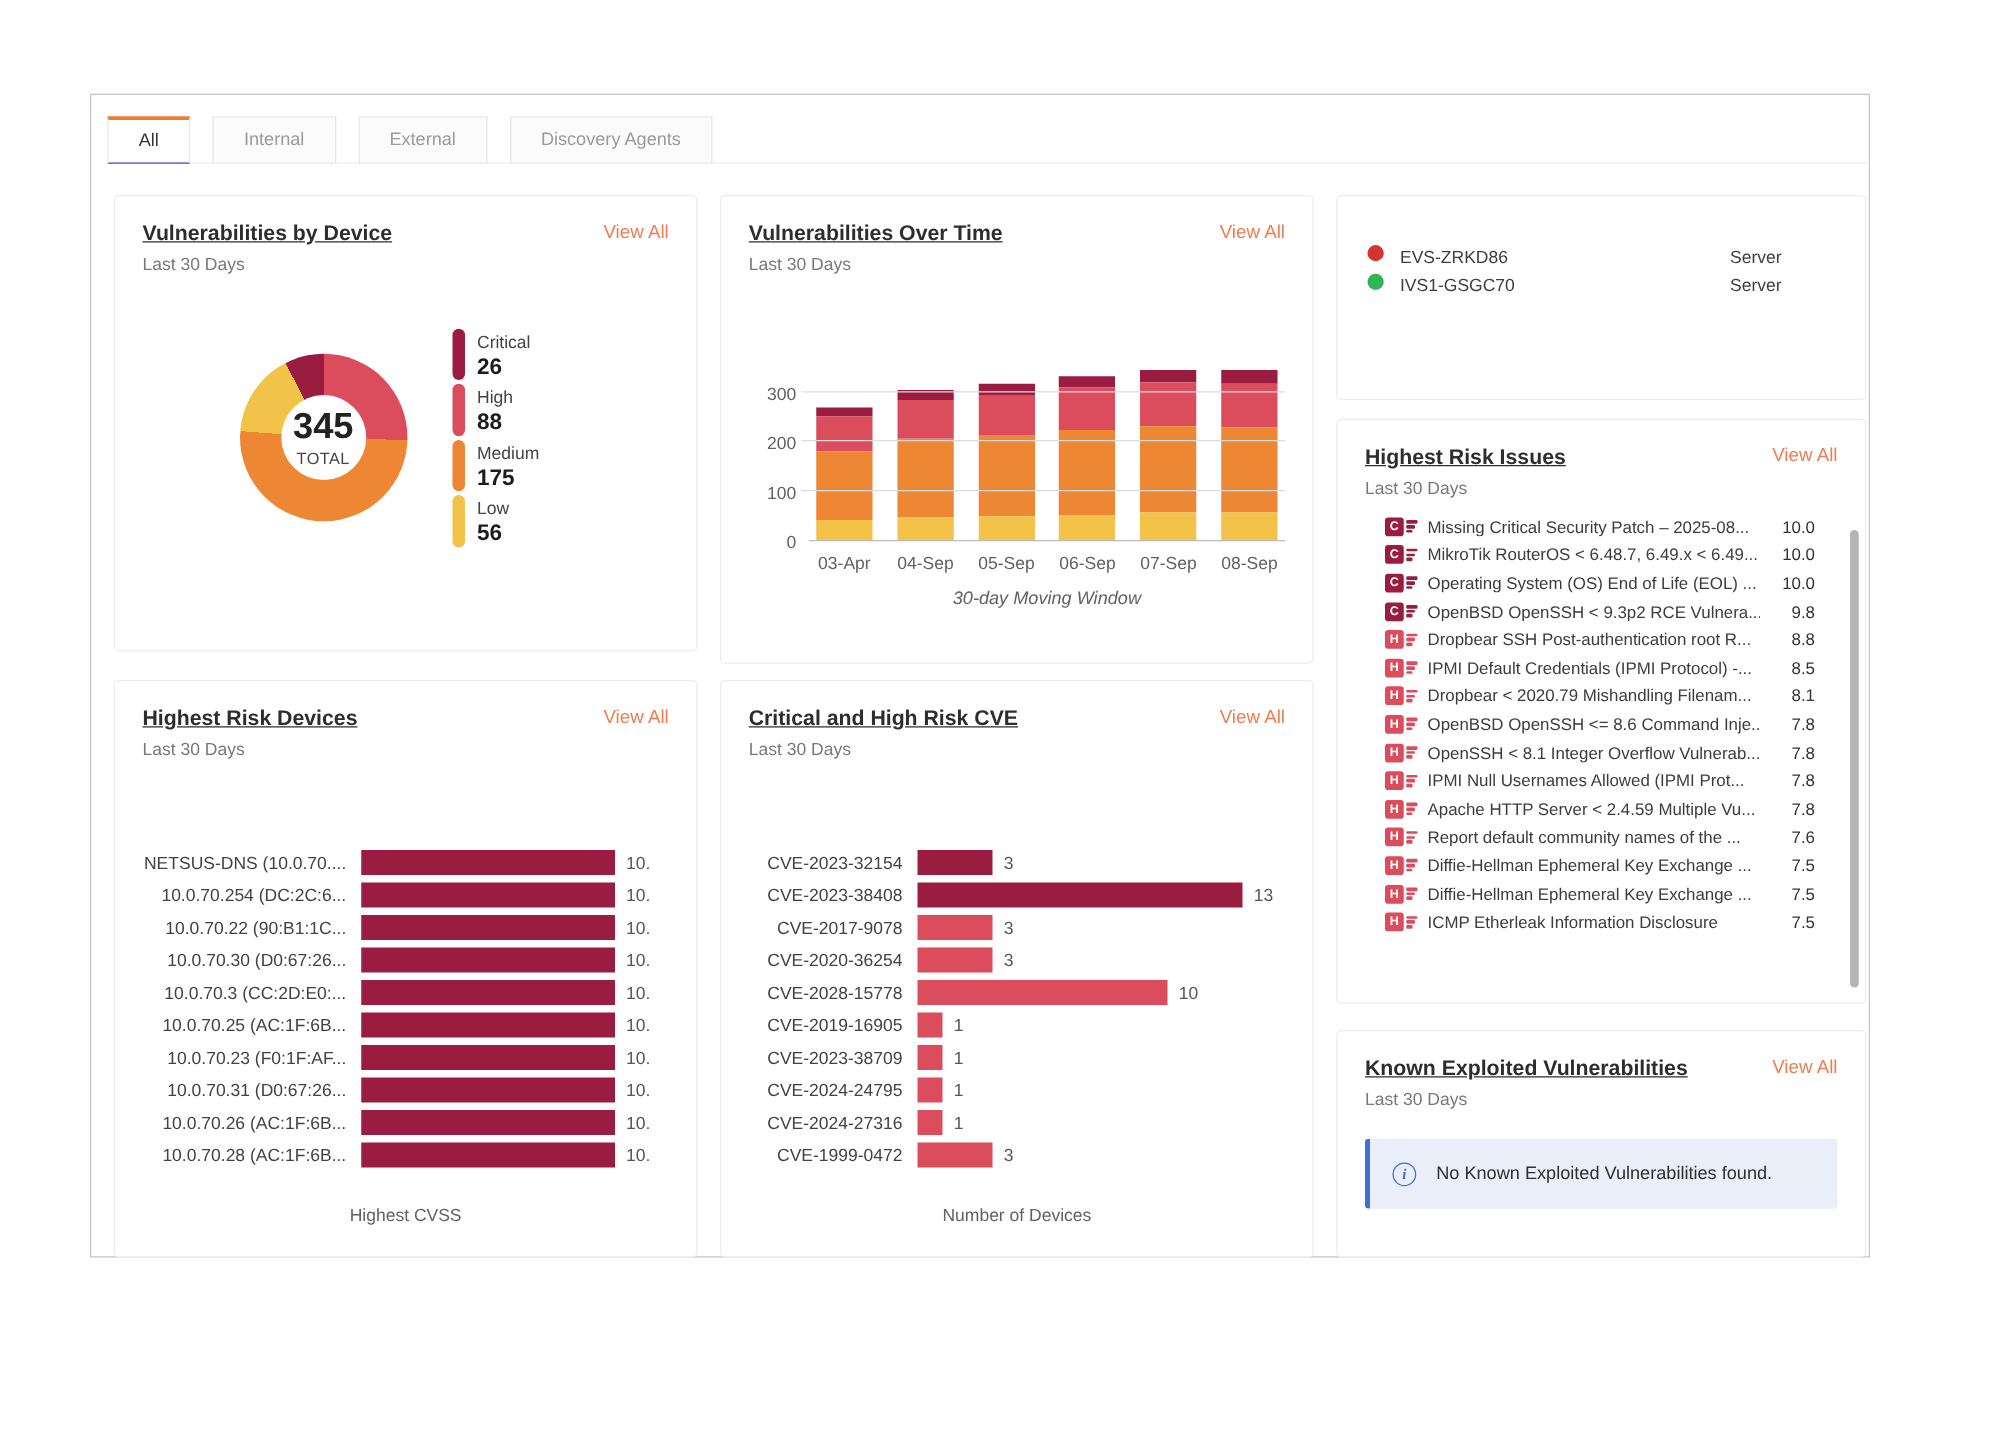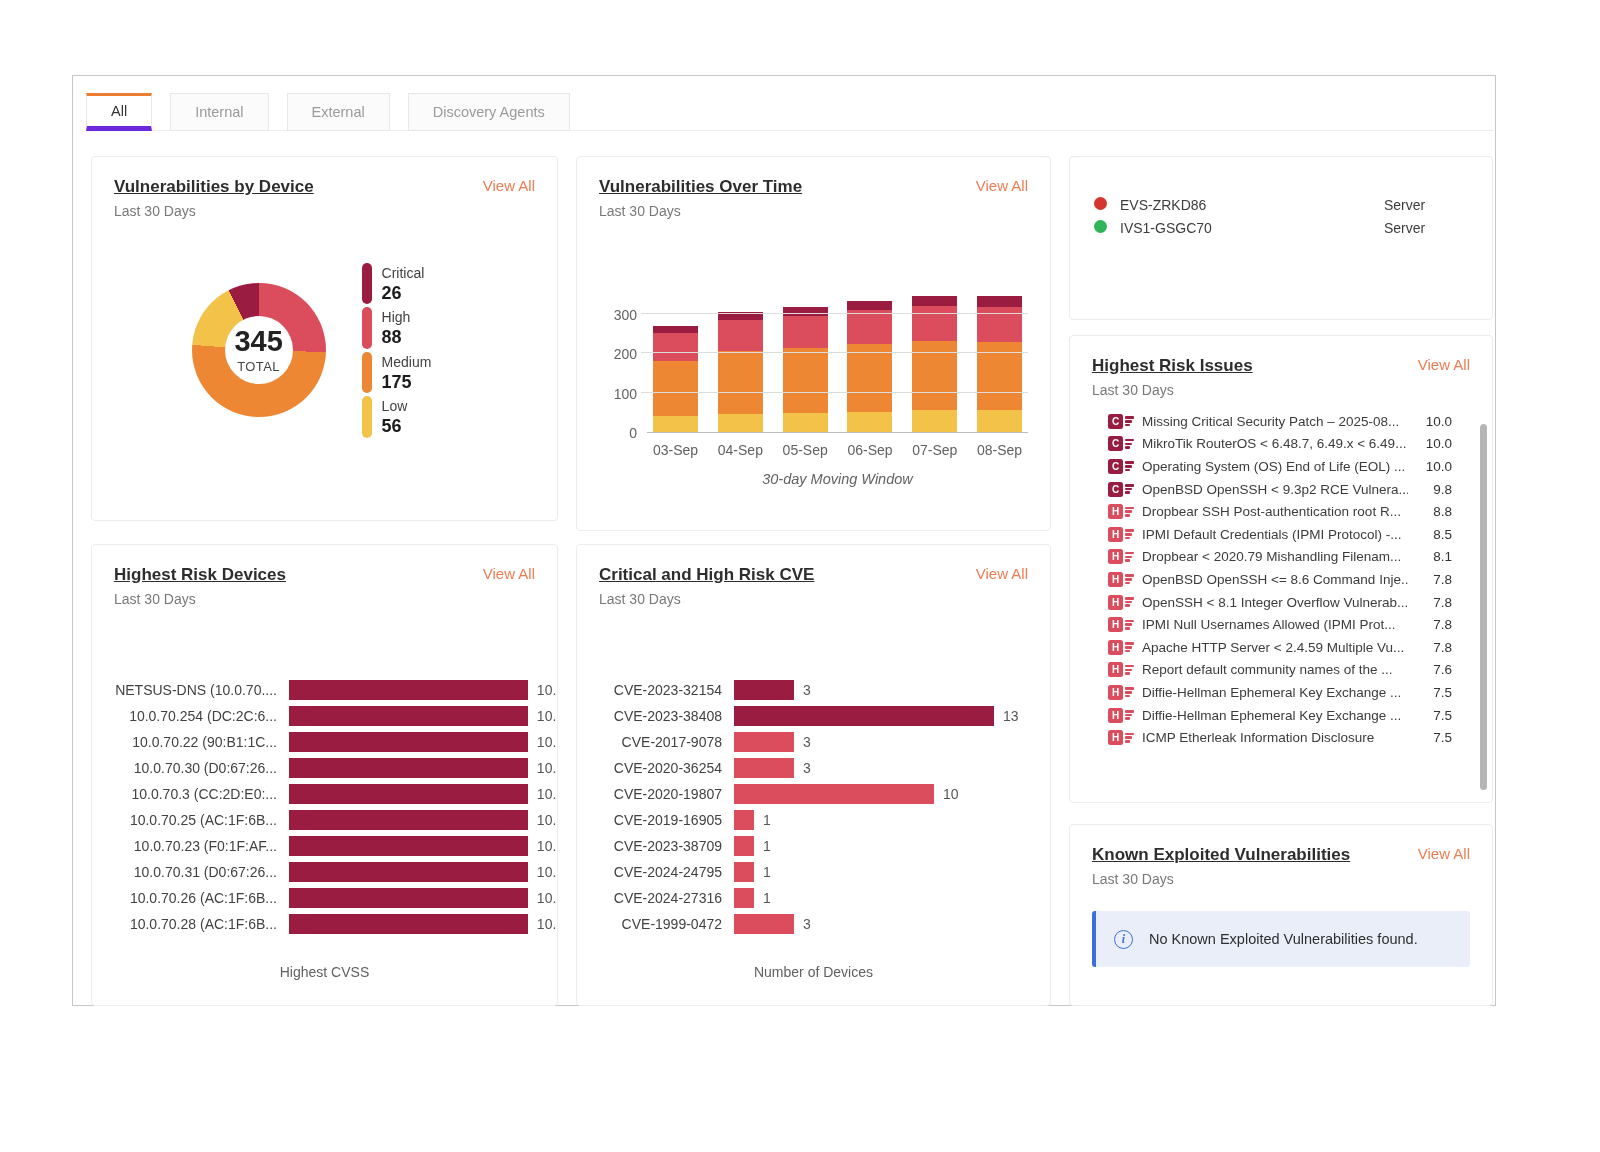--- a/index.html
+++ b/index.html
@@ -8,21 +8,21 @@
   .panel { position:absolute; left:72px; top:75px; width:1424px; height:931px;
            background:#fff; border:1px solid #c6c6c6; }
 
   
   .tabs { position:absolute; top:17px; left:13px; right:1px; height:38px;
           display:flex; gap:18px; border-bottom:1px solid #eeeeee; }
   .tab { height:38px; padding:0 24px; display:flex; align-items:center; justify-content:center;
          font-size:14.5px; color:#9a9a9a; background:#fbfbfb; border:1px solid #e7e7e7;
          cursor:pointer; white-space:nowrap; }
   .tab.active { background:#fff; color:#333; border-top:3px solid var(--tab_indicator);
-                border-bottom:5px solid #6d28d9; margin-bottom:-1px; }
+                border-bottom:1px solid #6d28d9; margin-bottom:-1px; }
 
   
   .cols { position:absolute; left:18px; top:80px; display:flex; gap:18px; }
   .col { display:flex; flex-direction:column; }
   .col-left  { width:467px; }
   .col-mid   { width:475px; }
   .col-right { width:424px; }
   .card { background:#fff; border:1px solid #ececec; border-radius:4px; padding:20px 22px;
           position:relative; }
   .card-vbd { height:365px; margin-bottom:23px; }
@@ -72,21 +72,21 @@
                color:#616161; margin-top:13px; }
 
   
   .hchart { margin-top:70px; }
   .hrow { display:flex; align-items:center; height:26px; }
   .hlabel { text-align:right; padding-right:12px; font-size:14px; color:#424242;
             white-space:nowrap; overflow:hidden; flex:none; }
   .dev .hlabel { width:175px; }
   .cve .hlabel { width:135px; }
   .htrack { position:relative; height:20px; flex:none; }
-  .dev .htrack { width:252px; }
+  .dev .htrack { width:214px; }
   .cve .htrack { width:270px; }
   .hbar { height:100%; }
   .hval { position:absolute; top:50%; transform:translateY(-50%); font-size:14px;
           color:#565656; white-space:nowrap; }
   .axis-label { text-align:center; margin-top:27px; font-size:14px; color:#616161; }
 
   
   .app-table { margin-top:16px; }
   .app-row { display:grid; grid-template-columns:28px 118px 1fr 86px; align-items:center;
              height:23px; }
@@ -326,21 +326,21 @@
                       <div class="ot-seg" style="height: 68.2895px; background: rgb(237, 135, 51);"></div>
                       <div class="ot-seg" style="height: 22.1053px; background: rgb(242, 194, 73);"></div>
                     </div>
                   </div>
               <div class="ot-grid" style="bottom: 39.4737px;"></div>
                   <div class="ot-grid" style="bottom: 78.9474px;"></div>
                   <div class="ot-grid" style="bottom: 118.421px;"></div>
                 </div>
             </div>
             <div class="ot-cats">
-                <div class="ot-cat">03-Sep</div>
+                <div class="ot-cat">03-Apr</div>
                 <div class="ot-cat">04-Sep</div>
                 <div class="ot-cat">05-Sep</div>
                 <div class="ot-cat">06-Sep</div>
                 <div class="ot-cat">07-Sep</div>
                 <div class="ot-cat">08-Sep</div>
               </div>
             <div class="ot-xlabel">30-day Moving Window</div>
           </div>
         </div>
 
@@ -373,21 +373,21 @@
                 </div>
               </div>
               <div class="hrow">
                 <div class="hlabel">CVE-2020-36254</div>
                 <div class="htrack">
                   <div class="hbar" style="width: 22.2222%; background: rgb(219, 76, 92);"></div>
                   <span class="hval" style="left: calc(22.2222% + 9px);">3</span>
                 </div>
               </div>
               <div class="hrow">
-                <div class="hlabel">CVE-2020-19807</div>
+                <div class="hlabel">CVE-2028-15778</div>
                 <div class="htrack">
                   <div class="hbar" style="width: 74.0741%; background: rgb(219, 76, 92);"></div>
                   <span class="hval" style="left: calc(74.0741% + 9px);">10</span>
                 </div>
               </div>
               <div class="hrow">
                 <div class="hlabel">CVE-2019-16905</div>
                 <div class="htrack">
                   <div class="hbar" style="width: 7.40741%; background: rgb(219, 76, 92);"></div>
                   <span class="hval" style="left: calc(7.40741% + 9px);">1</span>

